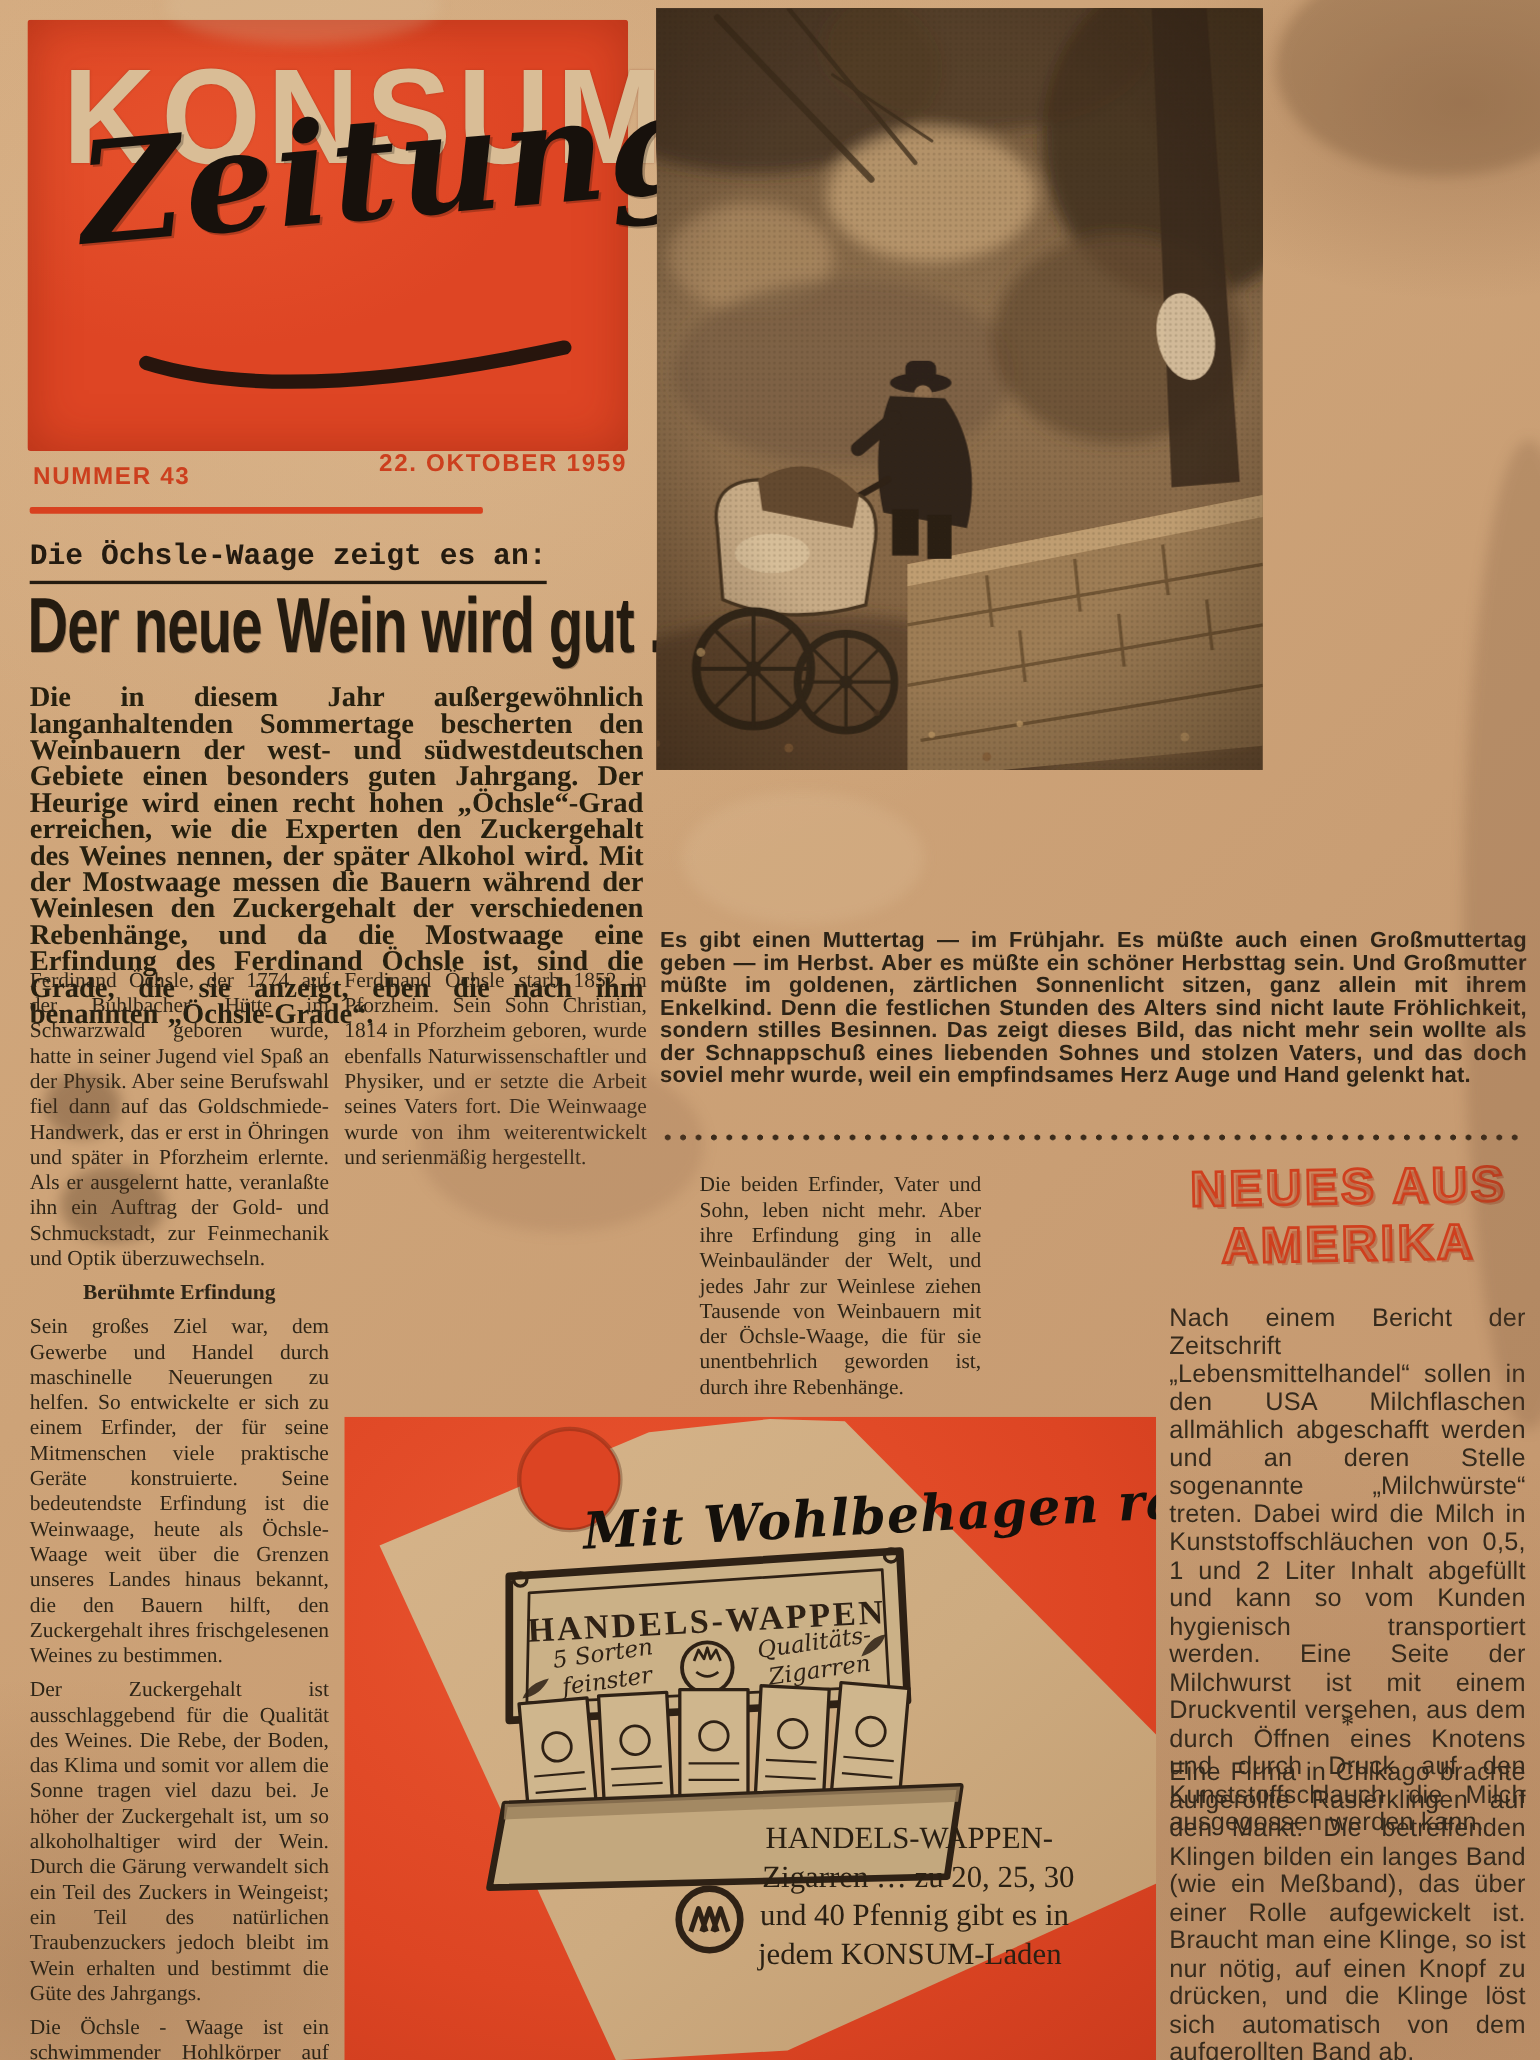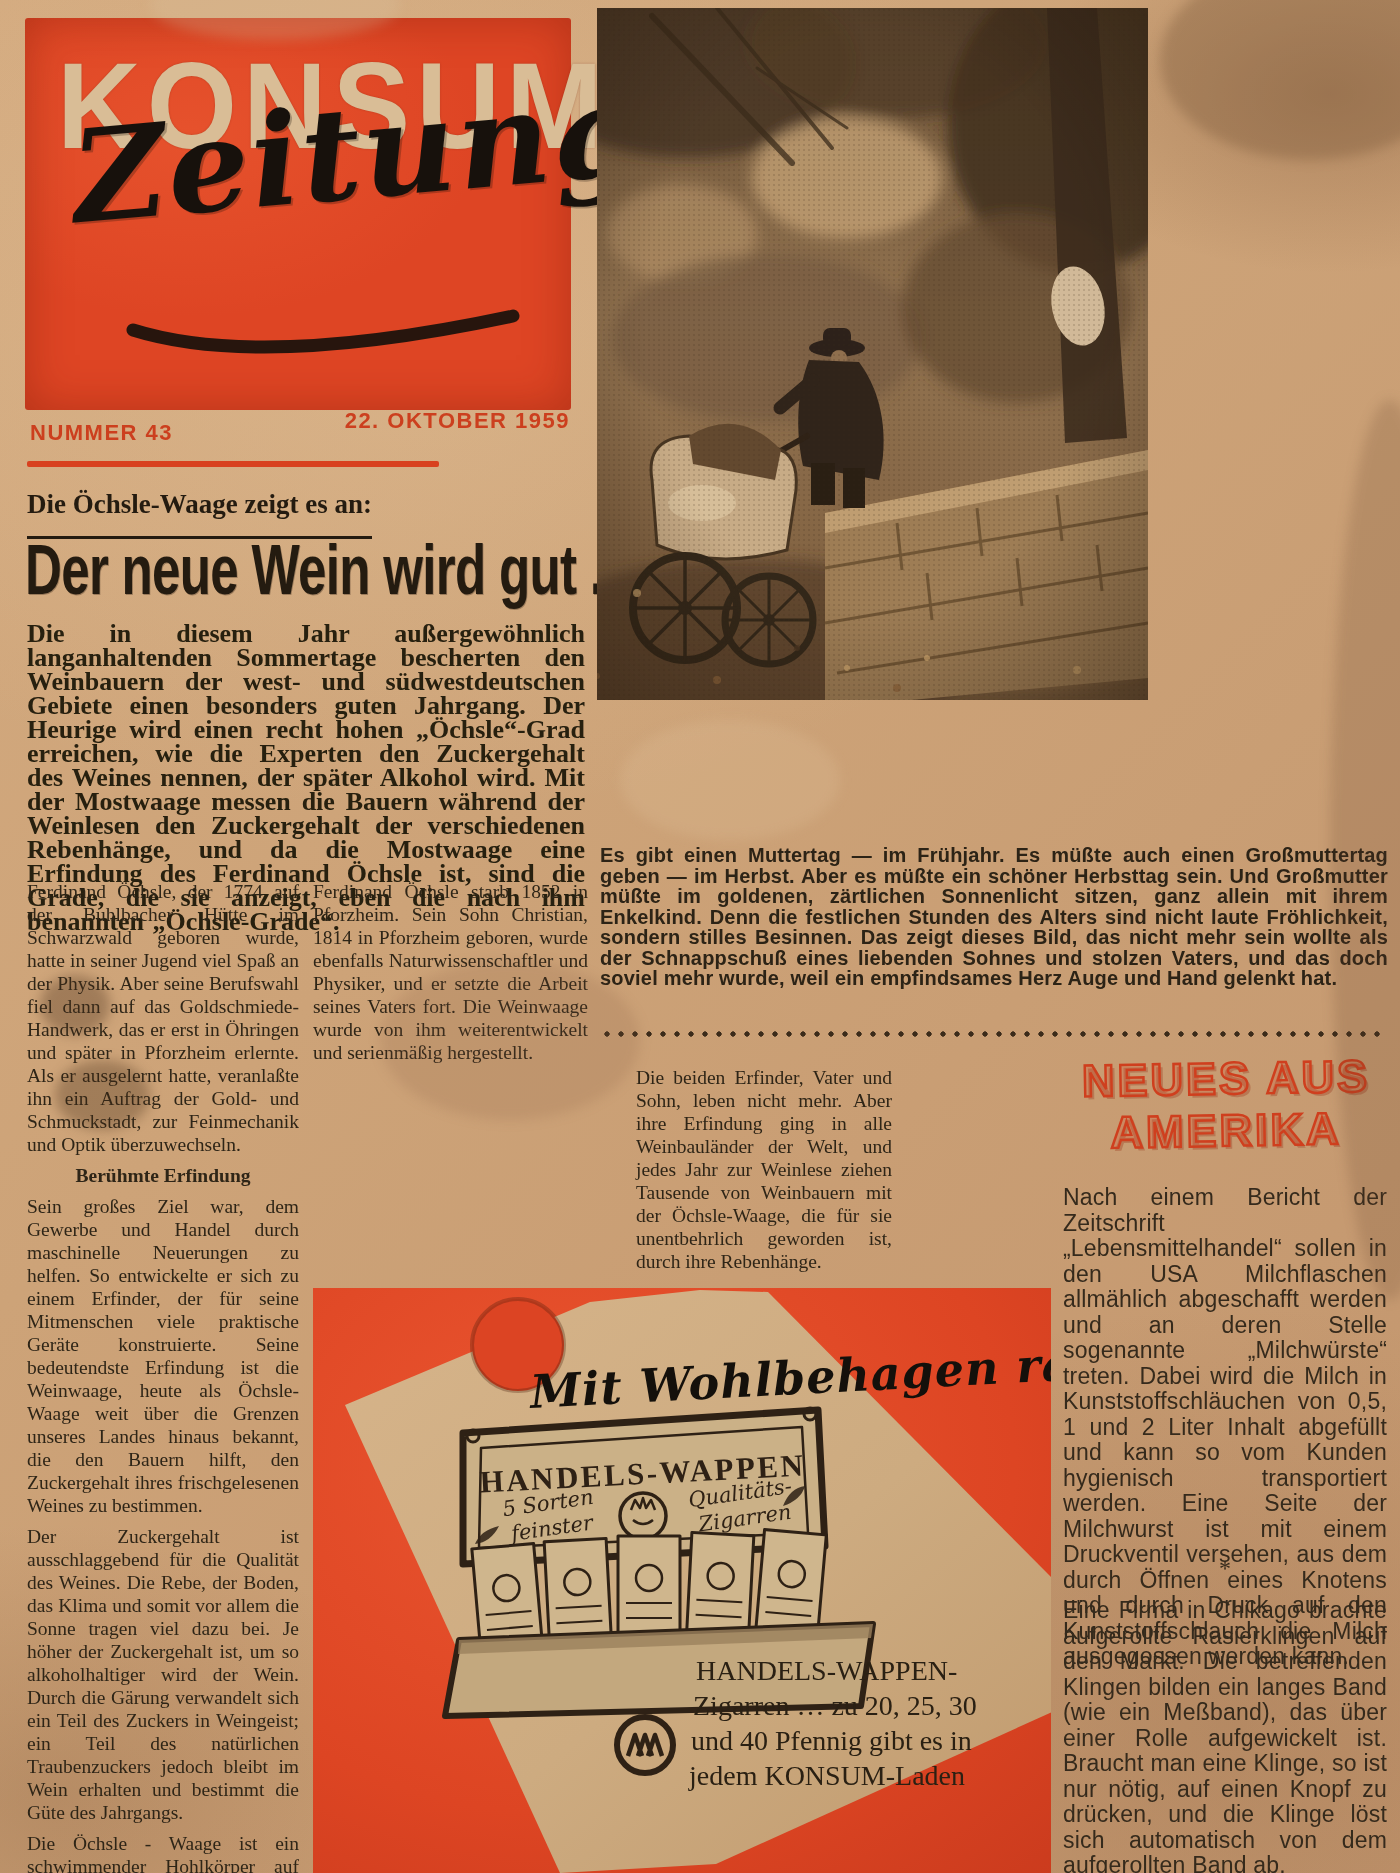--- a/index.html
+++ b/index.html
@@ -23,21 +23,21 @@
       text-shadow:0 0 2px rgba(120,40,20,.4);}
   .script{position:absolute;left:42px;top:96px;font-family:"DejaVu Serif",serif;
       font-style:italic;font-weight:bold;font-size:128px;color:#17110c;line-height:1;
       transform:rotate(-5deg);transform-origin:left top;letter-spacing:2px;
       text-shadow:2px 2px 0 rgba(20,10,5,.25);}
   .issue-row{font-family:"Liberation Sans",sans-serif;font-weight:bold;font-size:22px;
       letter-spacing:1.5px;color:#cc3f1e;}
   .red-rule{left:27px;top:461px;width:412px;height:6px;background:#d8411f;border-radius:2px;}
   .kicker{left:27px;top:489px;font-family:"Liberation Serif",serif;font-weight:bold;
       font-size:27px;color:#241b10;}
-  .kicker span{border-bottom:3px solid #241b10;padding-bottom:17px;}
+  .kicker span{border-bottom:3px solid #241b10;padding-bottom:6px;font-family:Liberation Mono, monospace;}
   .headline{left:25px;top:534px;font-family:"Liberation Sans",sans-serif;font-weight:bold;
       font-size:71px;line-height:1;color:#241b10;letter-spacing:-1px;white-space:nowrap;
       transform:scaleX(.72);transform-origin:left top;text-shadow:1px 1px 0 rgba(30,15,5,.3);}
   .lead{left:27px;top:622px;width:558px;font-weight:bold;font-size:26px;line-height:24px;
       text-align:justify;color:#27200f;word-spacing:2px;}
   .bodycol{font-size:19.5px;line-height:23px;text-align:justify;color:#2e2517;
       hyphens:auto;-webkit-hyphens:auto;}
   .bodycol p{margin:0 0 8px 0;}
   .subhead{text-align:center;font-weight:bold;margin:2px 0 6px 0;}
   .caption{left:600px;top:845px;width:788px;font-family:"Liberation Sans",sans-serif;

